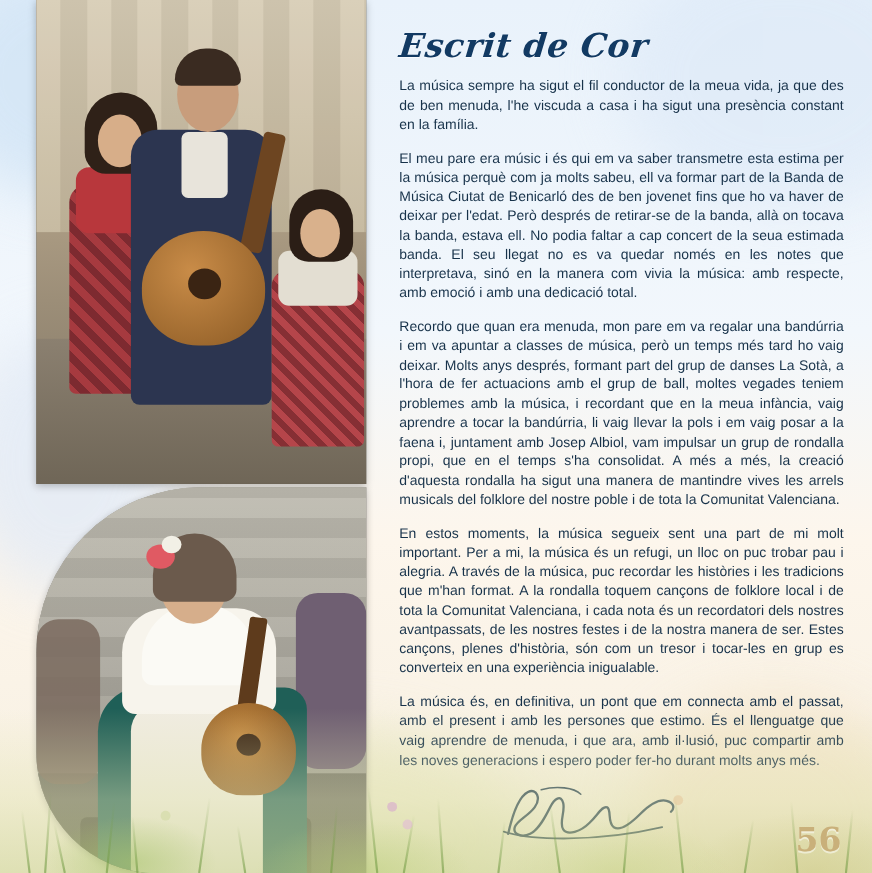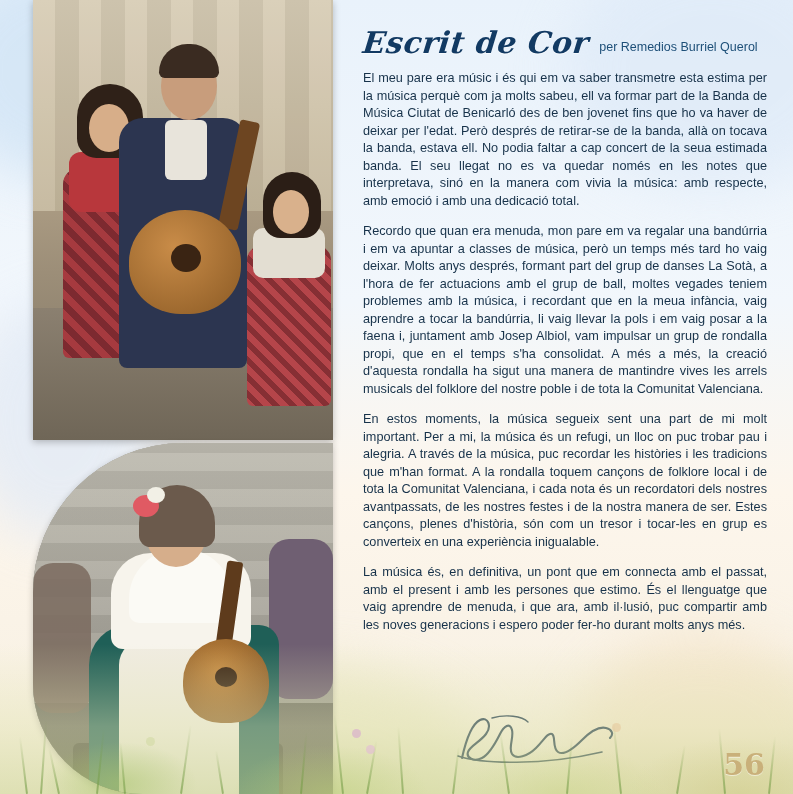--- a/index.html
+++ b/index.html
@@ -263,23 +263,23 @@
     <div class="fig w-inst-hole"></div>
     <div class="fig head w-head"></div>
     <div class="fig head w-hair"></div>
     <div class="fig w-flower"></div>
     <div class="fig w-flower2"></div>
   </div>
 
   <div class="article">
     <div class="title-row">
       <div class="title">Escrit de Cor</div>
-      <div class="byline">per Remedios Burriel Querol</div>
     </div>
     <div class="body-text">
+      <p>La música sempre ha sigut el fil conductor de la meua vida, ja que des de ben menuda, l'he viscuda a casa i ha sigut una presència constant en la família.</p>
       <p>El meu pare era músic i és qui em va saber transmetre esta estima per la música perquè com ja molts sabeu, ell va formar part de la Banda de Música Ciutat de Benicarló des de ben jovenet fins que ho va haver de deixar per l'edat. Però després de retirar-se de la banda, allà on tocava la banda, estava ell. No podia faltar a cap concert de la seua estimada banda. El seu llegat no es va quedar només en les notes que interpretava, sinó en la manera com vivia la música: amb respecte, amb emoció i amb una dedicació total.</p>
       <p>Recordo que quan era menuda, mon pare em va regalar una bandúrria i em va apuntar a classes de música, però un temps més tard ho vaig deixar. Molts anys després, formant part del grup de danses La Sotà, a l'hora de fer actuacions amb el grup de ball, moltes vegades teniem problemes amb la música, i recordant que en la meua infància, vaig aprendre a tocar la bandúrria, li vaig llevar la pols i em vaig posar a la faena i, juntament amb Josep Albiol, vam impulsar un grup de rondalla propi, que en el temps s'ha consolidat. A més a més, la creació d'aquesta rondalla ha sigut una manera de mantindre vives les arrels musicals del folklore del nostre poble i de tota la Comunitat Valenciana.</p>
       <p>En estos moments, la música segueix sent una part de mi molt important. Per a mi, la música és un refugi, un lloc on puc trobar pau i alegria. A través de la música, puc recordar les històries i les tradicions que m'han format. A la rondalla toquem cançons de folklore local i de tota la Comunitat Valenciana, i cada nota és un recordatori dels nostres avantpassats, de les nostres festes i de la nostra manera de ser. Estes cançons, plenes d'història, són com un tresor i tocar-les en grup es converteix en una experiència inigualable.</p>
       <p>La música és, en definitiva, un pont que em connecta amb el passat, amb el present i amb les persones que estimo. És el llenguatge que vaig aprendre de menuda, i que ara, amb il·lusió, puc compartir amb les noves generacions i espero poder fer-ho durant molts anys més.</p>
     </div>
   </div>
 
   <div class="signature" title="B. Burriel">
     <svg width="170" height="60" viewBox="0 0 170 60" fill="none" xmlns="http://www.w3.org/2000/svg">
       <path d="M10,46 C14,28 20,12 28,8 C36,4 40,14 34,22 C28,30 18,34 16,40 C14,46 22,50 30,46 C38,42 44,30 48,22 C52,14 58,10 60,18 C62,26 56,36 60,42 C64,48 76,44 84,36 C92,28 96,20 100,22 C104,24 100,36 106,40 C112,44 122,36 130,28 C138,20 146,14 154,16 C160,17.5 162,22 158,26" stroke="#16324c" stroke-width="2.1" stroke-linecap="round" stroke-linejoin="round"></path>

